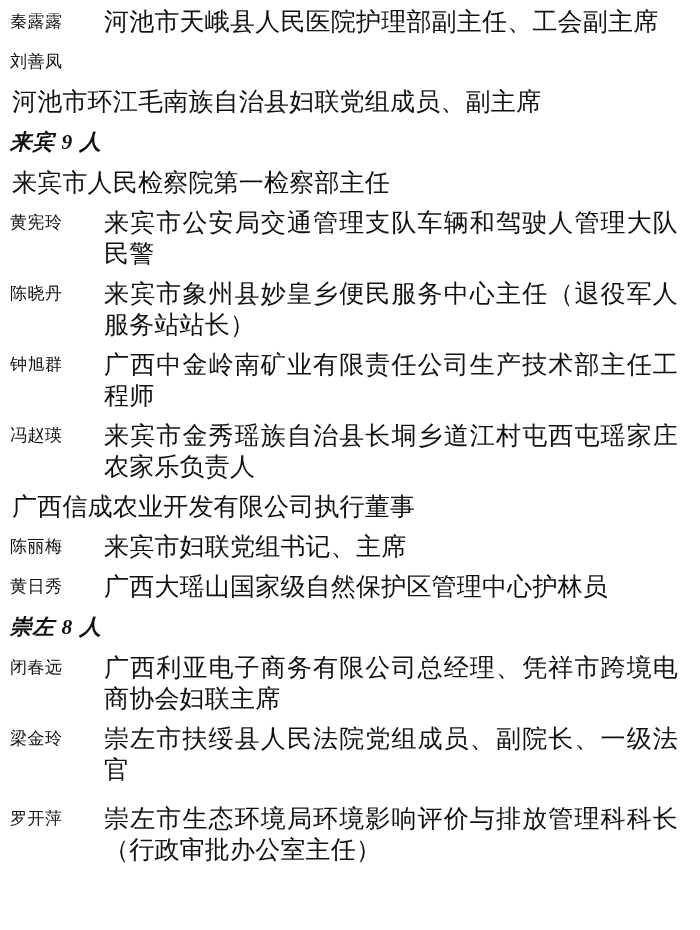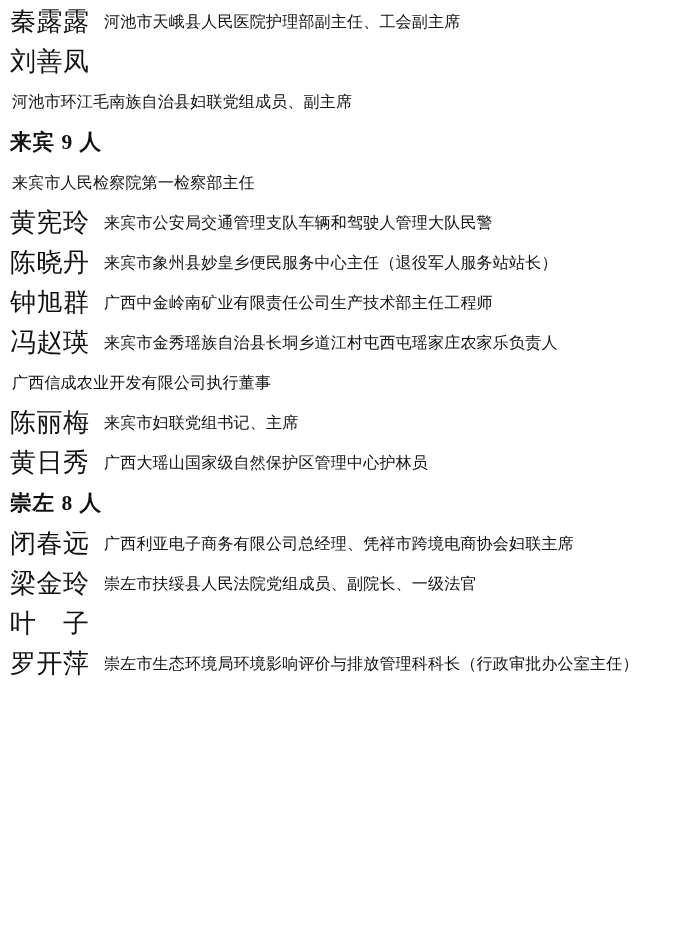--- a/index.html
+++ b/index.html
@@ -21,41 +21,42 @@
     padding: 6px 22px 0 10px;
   }
   .entry {
     display: flex;
     align-items: flex-start;
     margin: 0 0 9px 0;
   }
   .entry .name {
     flex: 0 0 auto;
     width: 92px;
-    font-size: 26px;
+    font-size: 17px;
     line-height: 31px;
     letter-spacing: 0.5px;
     white-space: nowrap;
   }
   .entry .desc {
     flex: 1 1 auto;
-    font-size: 16px;
+    font-size: 25px;
     line-height: 31px;
     letter-spacing: 0.2px;
     text-align: justify;
     text-justify: inter-ideograph;
     text-indent: 0;
     padding-left: 2px;
   }
   .section-head {
     font-size: 21.5px;
     line-height: 32px;
     font-weight: bold;
     margin: 8px 0 9px 0;
     letter-spacing: 1px;
+    font-style: italic;
   }
 </style>
 </head>
 <body>
 
 <div id="page">
     <div class="entry">
       <div class="name">秦露露</div>
       <div class="desc">河池市天峨县人民医院护理部副主任、工会副主席</div>
     </div>
@@ -99,19 +100,18 @@
     <div class="section-head">崇左 8 人</div>
     <div class="entry">
       <div class="name">闭春远</div>
       <div class="desc">广西利亚电子商务有限公司总经理、凭祥市跨境电商协会妇联主席</div>
     </div>
     <div class="entry">
       <div class="name">梁金玲</div>
       <div class="desc">崇左市扶绥县人民法院党组成员、副院长、一级法官</div>
     </div>
     <div class="entry">
-      <div class="name">叶　子</div>
     </div>
     <div class="entry">
       <div class="name">罗开萍</div>
       <div class="desc">崇左市生态环境局环境影响评价与排放管理科科长（行政审批办公室主任）</div>
     </div>
   </div>
 
 </body></html>

